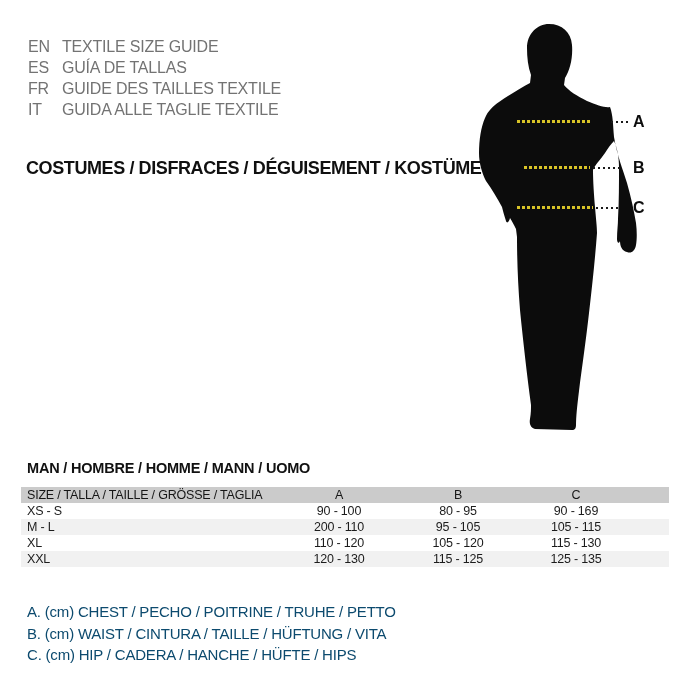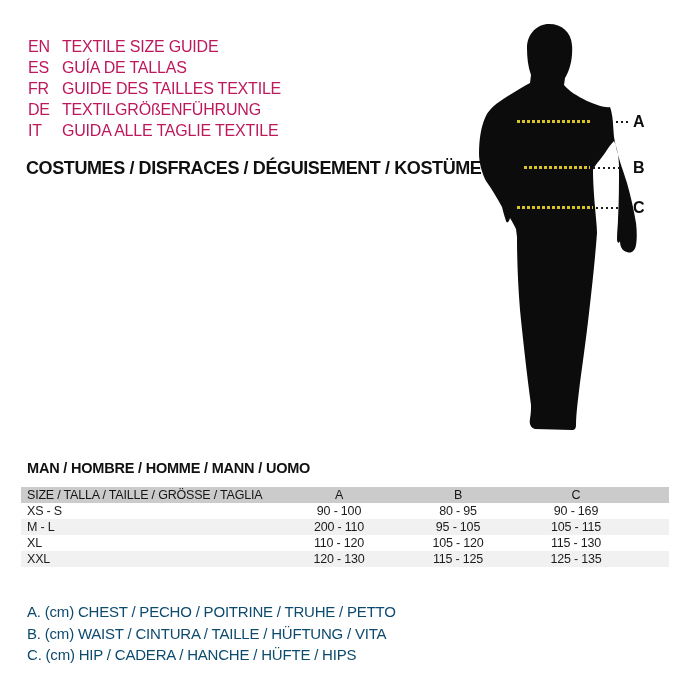--- a/index.html
+++ b/index.html
@@ -15,21 +15,21 @@
   body{
     font-family:"Liberation Sans","DejaVu Sans",sans-serif;
     color:var(--ink);
     width:700px;height:700px;position:relative;overflow:hidden;
     letter-spacing:-0.2px;
   }
   .page{position:absolute;inset:0;background:#ffffff;}
 
   
   .lang-list{position:absolute;left:28px;top:36px;}
-  .lang-row{display:flex;height:21px;align-items:center;font-size:16px;color:#be185d;}
+  .lang-row{display:flex;height:21px;align-items:center;font-size:16px;color:#737373;}
   .lang-code{width:34px;flex:0 0 34px;}
   .lang-label{white-space:nowrap;}
 
   
   .category-title{
     position:absolute;left:26px;top:158px;
     font-size:18px;font-weight:700;letter-spacing:-0.4px;white-space:nowrap;color:#101010;
   }
 
   
@@ -75,24 +75,20 @@
       <span class="lang-code">EN</span>
       <span class="lang-label">TEXTILE SIZE GUIDE</span>
     </div>
     <div class="lang-row">
       <span class="lang-code">ES</span>
       <span class="lang-label">GUÍA DE TALLAS</span>
     </div>
     <div class="lang-row">
       <span class="lang-code">FR</span>
       <span class="lang-label">GUIDE DES TAILLES TEXTILE</span>
-    </div>
-    <div class="lang-row">
-      <span class="lang-code">DE</span>
-      <span class="lang-label">TEXTILGRÖßENFÜHRUNG</span>
     </div>
     <div class="lang-row">
       <span class="lang-code">IT</span>
       <span class="lang-label">GUIDA ALLE TAGLIE TEXTILE</span>
     </div>
   </div>
 
   <div class="category-title">COSTUMES / DISFRACES / DÉGUISEMENT / KOSTÜME / COSTUMI</div>
 
   <div class="figure-wrap">

